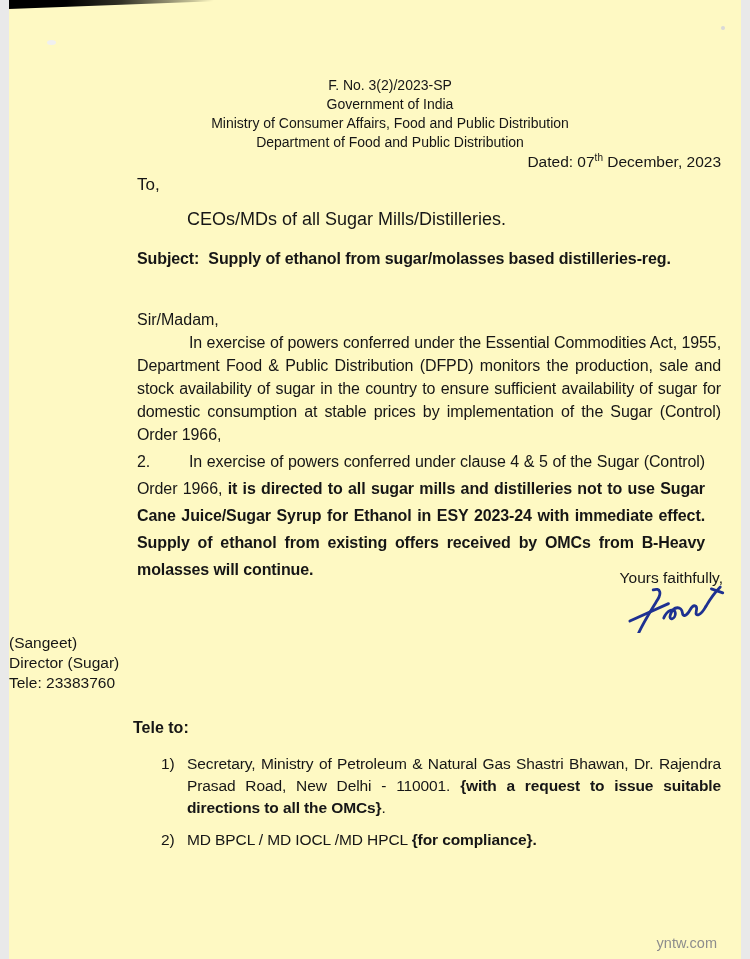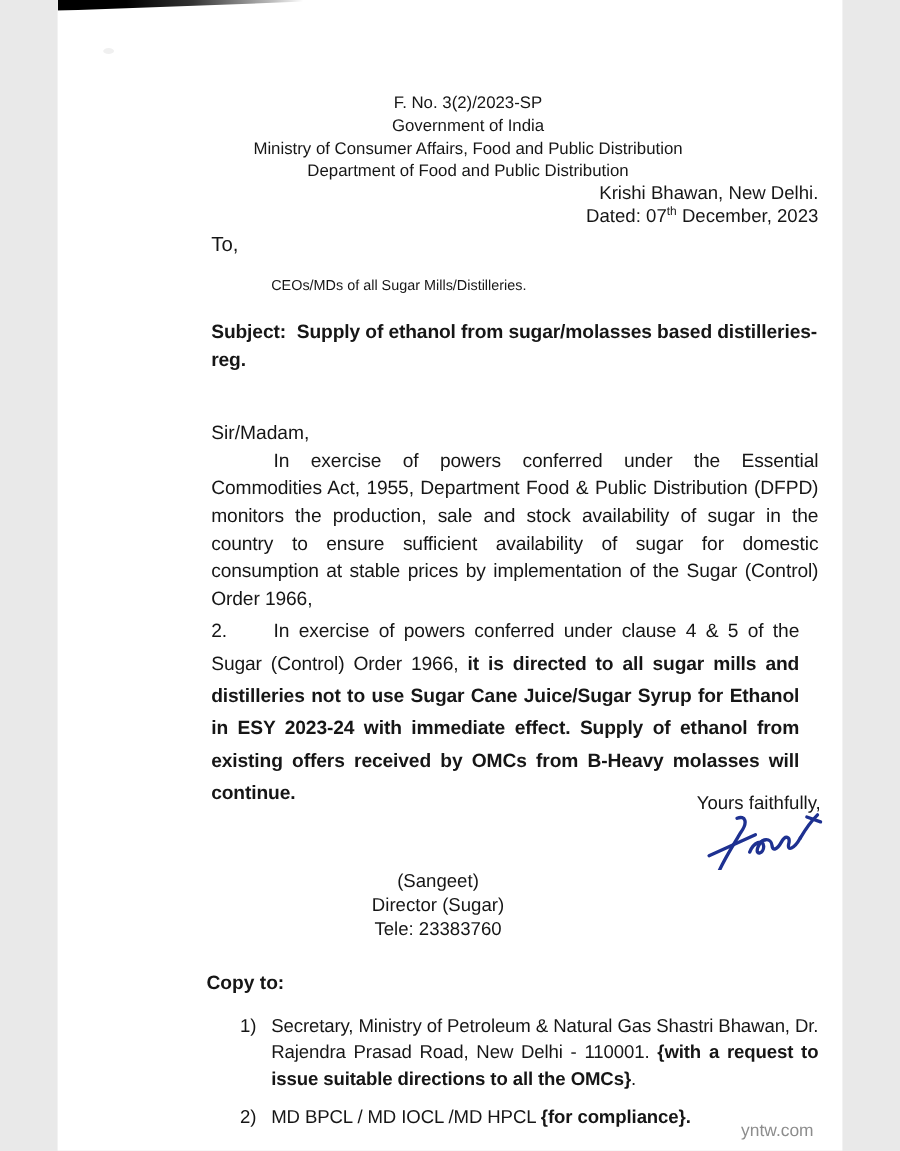--- a/index.html
+++ b/index.html
@@ -1,49 +1,49 @@
 <!DOCTYPE html>
 <html><head>
 <meta charset="utf-8">
 <style>
   html,body{margin:0;padding:0;background:#e9e9e9;}
   .page{
-    position:relative; width:654px; height:959px; margin:0 auto;
-    background:#ffffff; overflow:hidden;
+    position:relative; width:732px; height:959px; margin:0 auto;
+    background:#fef9c3; overflow:hidden;
     font-family:"Liberation Sans","DejaVu Sans",sans-serif;
     color:#161616;
   }
   
   .top-wedge{
     position:absolute; left:0; top:0; width:205px; height:9px;
     background:linear-gradient(to right,#000 0%,#000 28%,rgba(0,0,0,.8) 55%,rgba(0,0,0,.25) 88%,rgba(0,0,0,0) 100%);
     clip-path:polygon(0 0,100% 0,100% 15%,0 100%);
   }
   .speck-a{position:absolute; left:38px; top:40px; width:9px; height:5px; background:#f0f0f0; border-radius:50%;}
   .speck-b{position:absolute; left:712px; top:26px; width:4px; height:4px; background:#d9d9d9; border-radius:50%;}
 
   .hdr-c{margin:76px 30px 0 60px; text-align:center; font-size:14px; line-height:19px; letter-spacing:0;}
   .hdr-r{margin:0 20px 0 0; text-align:right; font-size:15.5px; line-height:19px;}
   .hdr-r sup{font-size:10px; line-height:0;}
 
   .to-line{margin:2px 0 0 128px; font-size:17px; line-height:23px;}
-  .addressee{margin:12px 0 0 178px; font-size:12px; line-height:23px;}
+  .addressee{margin:12px 0 0 178px; font-size:18px; line-height:23px;}
   .subject{margin:16px 20px 0 128px; font-size:16px; line-height:23px; font-weight:bold; letter-spacing:-0.1px;}
   .subject .sub-text{margin-left:9px;margin-top:48px;}
 
   .salutation{margin:38px 0 0 128px; font-size:16px; line-height:23px;}
   .para1{margin:0 20px 0 128px; font-size:16px; line-height:23px; text-align:justify; text-indent:52px; letter-spacing:-0.1px;}
   .para2{margin:2px 36px 0 128px; font-size:16px; line-height:27px; text-align:justify; letter-spacing:-0.1px;}
   .para2 .num{display:inline-block; width:52px; font-weight:normal;}
   .bold{font-weight:bold;}
 
   .closing{margin:-16px 18px 0 0; text-align:right; font-size:15.5px; line-height:22px;}
   .sig-wrap{margin:-4px 14px 0 0; text-align:right; height:48px;}
   .sig-wrap svg{display:inline-block;}
-  .signer{margin:0 20px 0 0; text-align:center; font-size:15.5px; line-height:20px;}
+  .signer{margin:0 20px 0 0; text-align:left; font-size:15.5px; line-height:20px;}
 
   .copyto{margin:24px 0 0 124px; font-size:16px; line-height:22px; font-weight:bold;}
   .copy-item{display:flex; margin:14px 20px 0 152px; font-size:15.5px; line-height:22px;}
   .copy-item.second{margin-top:10px;}
   .copy-item .num{width:26px; flex:none;}
   .copy-item .txt{flex:1; text-align:justify; letter-spacing:-0.1px;}
 
   .watermark{position:absolute; right:24px; bottom:8px; font-size:14.5px; color:#8d8d8d;}
 </style>
 </head>
@@ -56,21 +56,20 @@
   <div class="speck-b"></div>
 
   <div class="hdr-c">
     <div>F. No. 3(2)/2023-SP</div>
     <div>Government of India</div>
     <div>Ministry of Consumer Affairs, Food and Public Distribution</div>
     <div>Department of Food and Public Distribution</div>
   </div>
 
   <div class="hdr-r">
-    <div>Krishi Bhawan, New Delhi.</div>
     <div><span>Dated: 07</span><sup>th</sup><span> December, 2023</span></div>
   </div>
 
   <div class="to-line">To,</div>
   <div class="addressee">CEOs/MDs of all Sugar Mills/Distilleries.</div>
 
   <div class="subject">
     <span>Subject:</span><span class="sub-text">Supply of ethanol from sugar/molasses based distilleries-reg.</span>
   </div>
 
@@ -93,21 +92,21 @@
       </g>
     </svg>
   </div>
 
   <div class="signer">
     <div>(Sangeet)</div>
     <div>Director (Sugar)</div>
     <div>Tele: 23383760</div>
   </div>
 
-  <div class="copyto">Copy to:</div>
+  <div class="copyto">Tele to:</div>
 
   <div class="copy-item">
     <span class="num">1)</span>
     <div class="txt"><span>Secretary, Ministry of Petroleum &amp; Natural Gas Shastri Bhawan, Dr. Rajendra Prasad Road, New Delhi - 110001. </span><span class="bold">{with a request to issue suitable directions to all the OMCs}</span><span>.</span></div>
   </div>
 
   <div class="copy-item second">
     <span class="num">2)</span>
     <div class="txt"><span>MD BPCL / MD IOCL /MD HPCL </span><span class="bold">{for compliance}.</span></div>
   </div>

